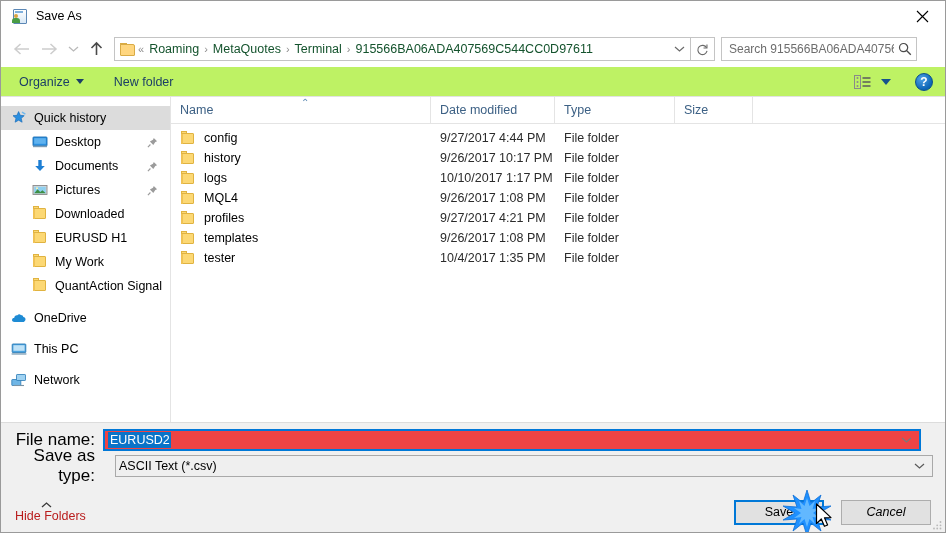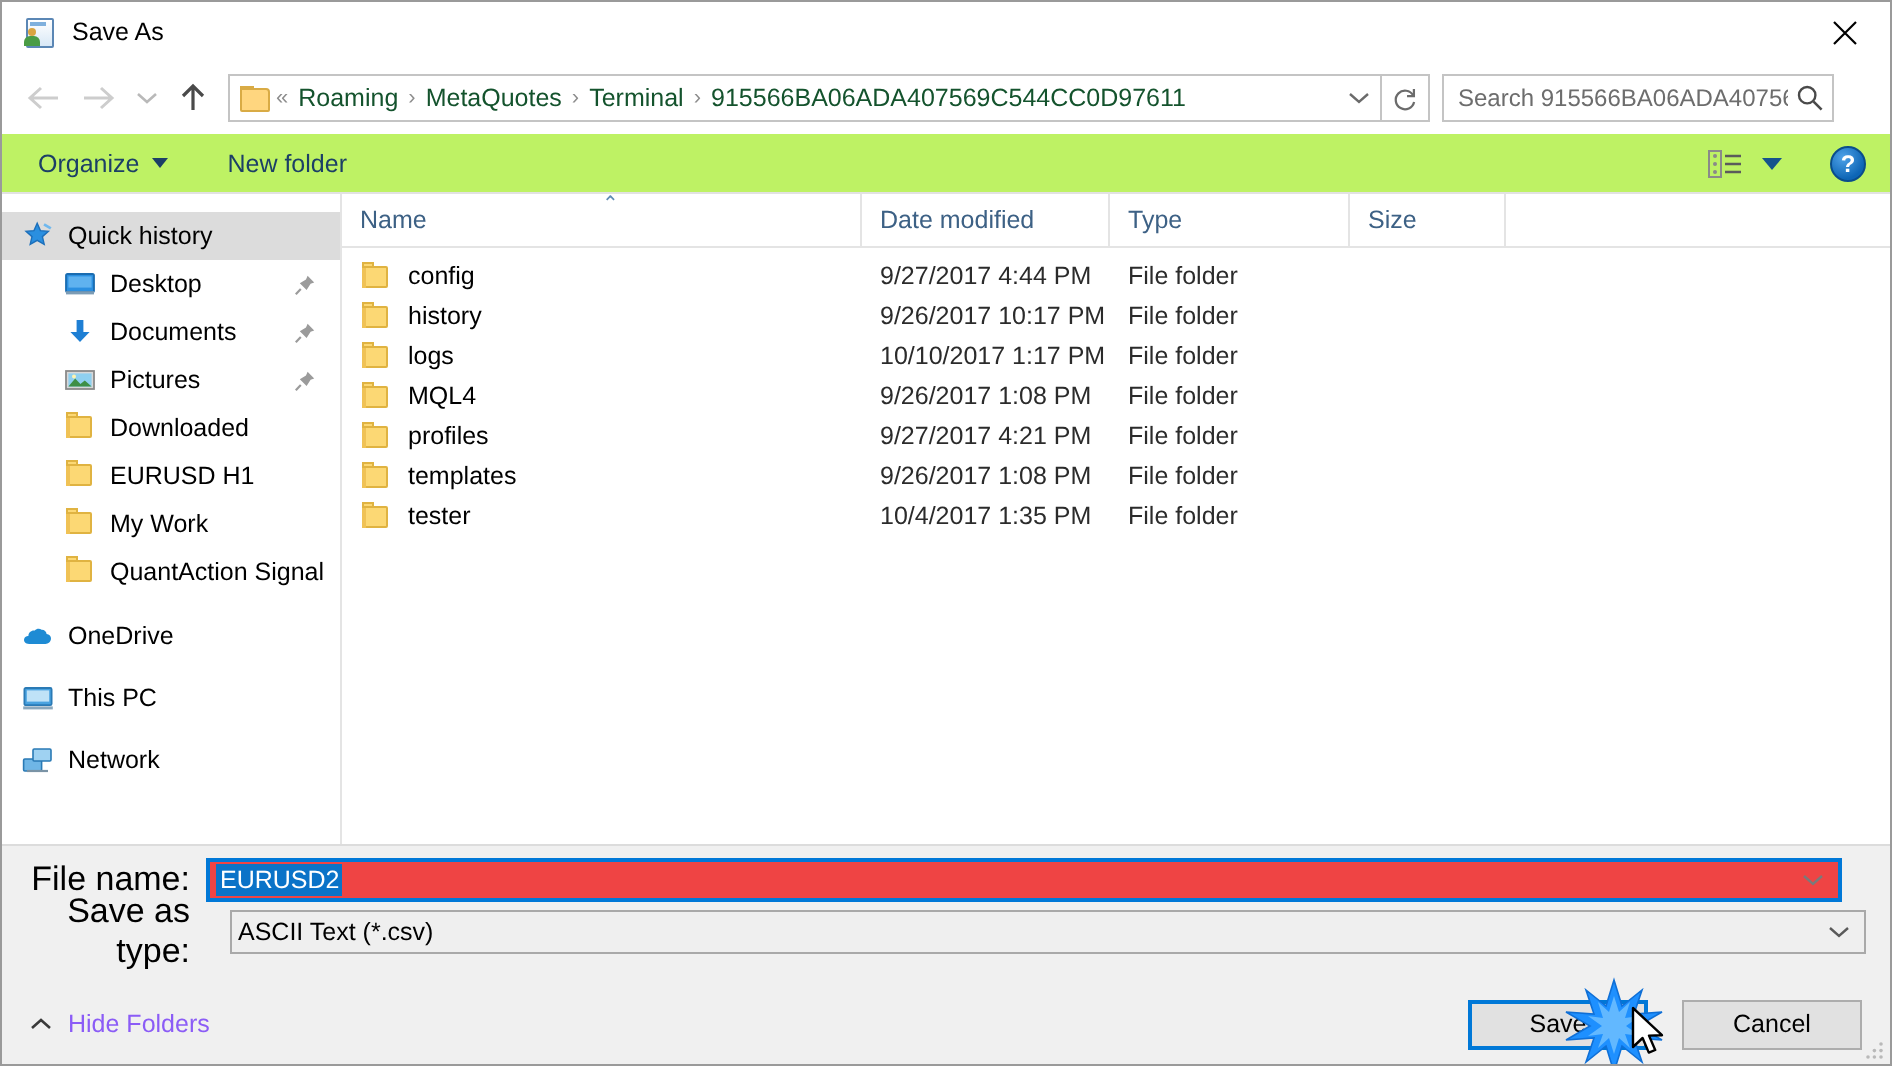--- a/index.html
+++ b/index.html
@@ -464,21 +464,22 @@
     height: 44px;
     background: #f0f0f0;
     display: flex;
     align-items: center;
   }
   .hide-folders {
     display: flex;
     align-items: center;
     margin-left: 14px;
     font-size: 12.5px;
-    color: #8b5cf6;
+    color: #b91c1c;
+    flex-direction: column;
   }
   .hf-caret {
     margin-right: 8px;
     display: flex;
     align-items: center;
   }
   .btns {
     margin-left: auto;
     display: flex;
     align-items: center;
@@ -494,21 +495,21 @@
     align-items: center;
     justify-content: center;
     background: #e1e1e1;
     border: 1px solid #adadad;
     box-sizing: border-box;
   }
   .btn.default {
     background: #e1e1e1;
     border: 2px solid #0078d7;
   }
-  .btn.cancel { margin-left: 17px; }
+  .btn.cancel { margin-left: 17px; font-style: italic; }
   .resize-grip {
     position: absolute;
     right: 4px;
     bottom: 3px;
     width: 12px; height: 12px;
   }
 
   
   .click-burst {
     position: absolute;

